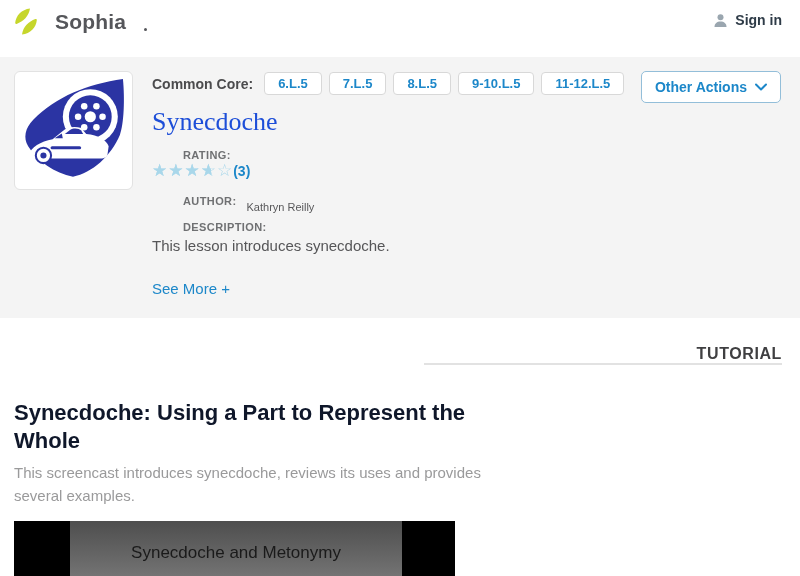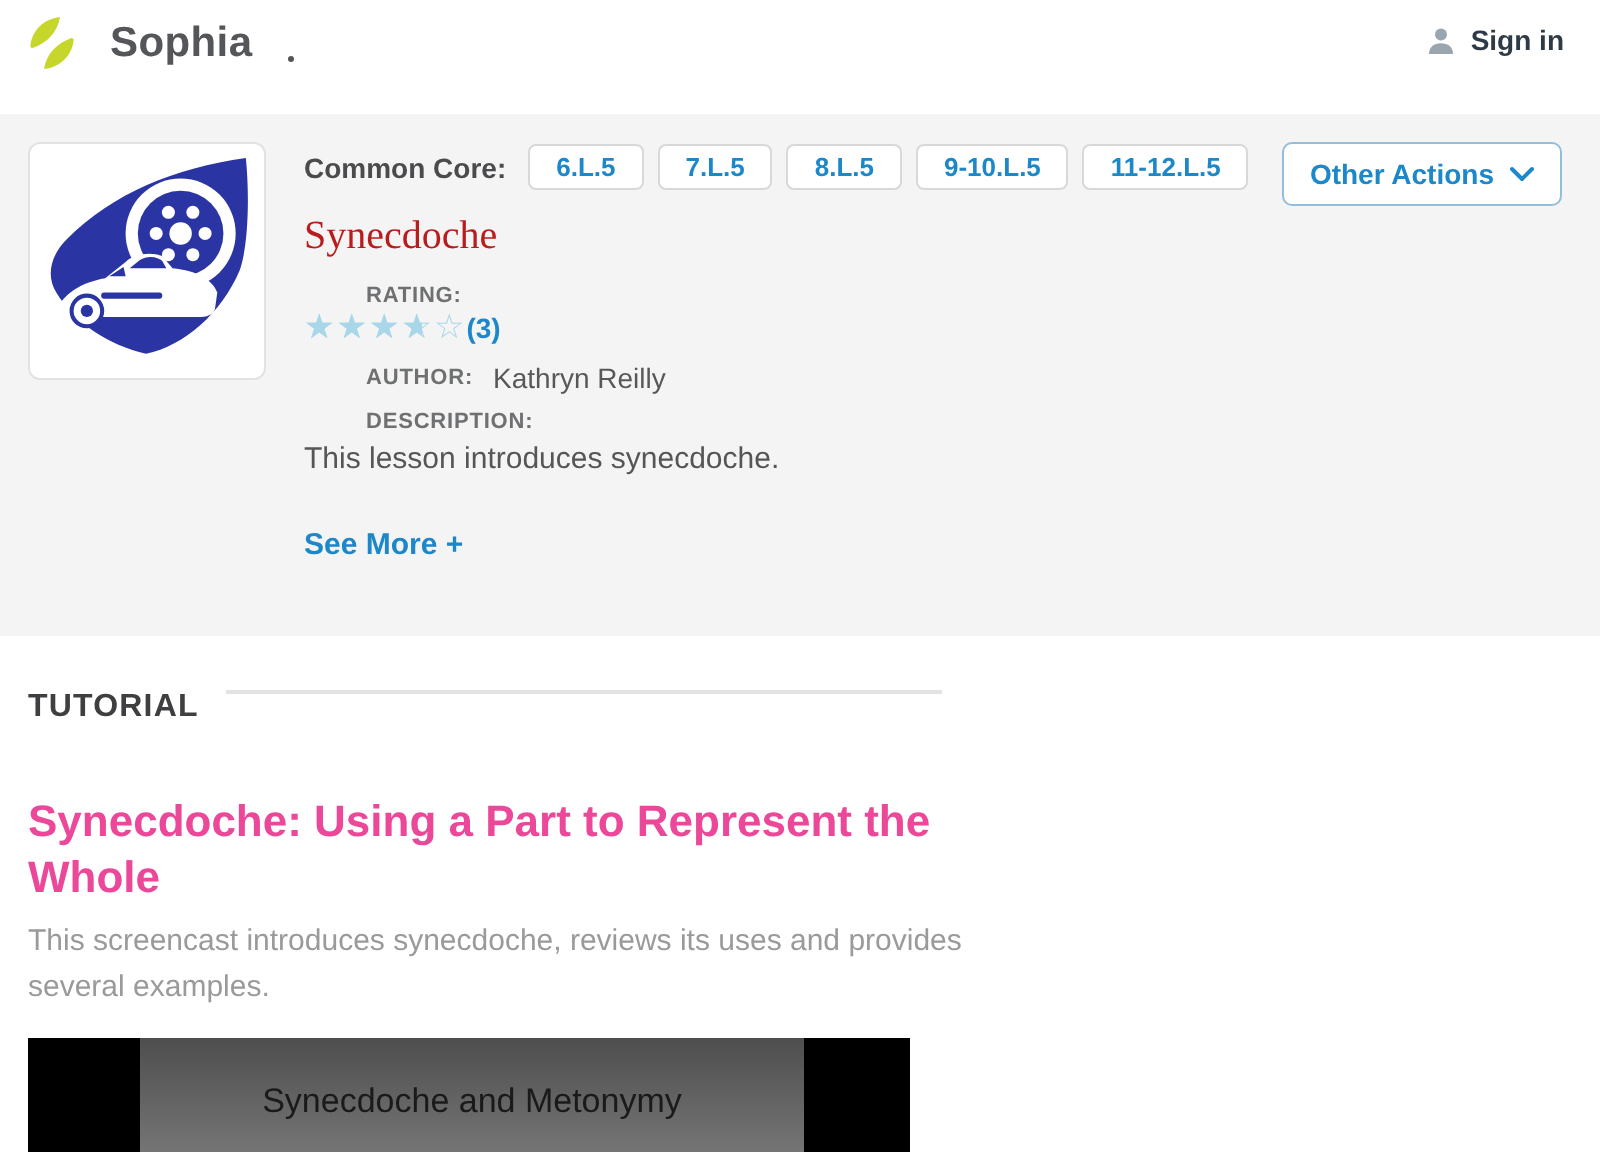--- a/index.html
+++ b/index.html
@@ -29,58 +29,58 @@
   .hero-main { margin-left: 19px; flex: 1 1 auto; }
 
   .cc-row { display: flex; align-items: center; gap: 7px; margin-top: 1px; }
   .cc-label { font-size: 14px; font-weight: bold; color: #4b4b4d; margin-right: 4px; }
   .cc-chip {
     background: #fff; border: 1px solid #d8d8d8; border-radius: 4px;
     padding: 3px 13px; font-size: 13px; font-weight: bold; color: #1c87c9; cursor: pointer;
   }
 
   .hero-title {
-    font-family: "Liberation Serif", serif; font-size: 20px; font-weight: normal;
-    color: #b91c1c; margin-top: 12px;
+    font-family: "Liberation Serif", serif; font-size: 26px; font-weight: normal;
+    color: #1d4ed8; margin-top: 12px;
   }
 
   .meta-label { font-size: 11px; font-weight: bold; color: #6f7072; letter-spacing: 0.4px; padding-left: 31px; }
   .rating-block { margin-top: 12px; }
   .stars-row { display: flex; align-items: center; margin-top: 1px; }
   .stars { position: relative; display: inline-block; font-size: 17px; line-height: 1;
     color: #a9d7ea; letter-spacing: 1px; }
   .stars .stars-empty { display: block; }
   .stars .stars-fill { position: absolute; top: 0; left: 0; overflow: hidden;
     white-space: nowrap; }
   .rating-count { font-size: 14px; font-weight: bold; color: #1c87c9; cursor: pointer; }
 
   .author-row { margin-top: 9px; display: flex; align-items: center; gap: 10px; }
-  .author-name { font-size: 14px; color: #58585a; }
+  .author-name { font-size: 11px; color: #58585a; margin-top: 13px; }
 
   .desc-block { margin-top: 8px; }
   .desc-text { font-size: 15px; color: #565658; margin-top: 4px; }
 
-  .see-more { display: inline-block; margin-top: 26px; font-size: 15px; font-weight: bold;
+  .see-more { display: inline-block; margin-top: 26px; font-size: 15px; font-weight: normal;
     color: #1c87c9; cursor: pointer; }
 
   .other-actions {
     position: absolute; top: 14px; right: 19px;
     display: flex; align-items: center; gap: 8px;
     background: #fff; border: 1px solid #93bed9; border-radius: 5px;
     padding: 7px 13px; font-size: 14px; font-weight: bold; color: #1c87c9; cursor: pointer;
   }
 
   
   .main { padding: 0 18px 0 14px; }
-  .section-head { display: flex; align-items: flex-start; margin-top: 27px; }
+  .section-head { display: flex; align-items: flex-end; margin-top: 27px; flex-direction: column; }
   .section-label { font-size: 16px; font-weight: bold; color: #3f3f41; letter-spacing: 0.6px;
     flex: 0 0 auto; }
   .section-rule { height: 2px; background: #e2e2e2; width: 358px; margin-left: 14px; }
 
-  .tut-heading { margin-top: 34px; font-size: 22px; font-weight: bold; color: #ec4899;
+  .tut-heading { margin-top: 34px; font-size: 22px; font-weight: bold; color: #0f172a;
     line-height: 1.27; max-width: 500px; }
   .tut-subtext { margin-top: 6px; font-size: 15px; color: #9a9a9b; line-height: 1.55;
     max-width: 500px; }
 
   
   .video {
     margin-top: 14px; width: 441px; height: 84px; background: #000;
     position: relative; overflow: hidden; cursor: pointer;
   }
   .slide {

